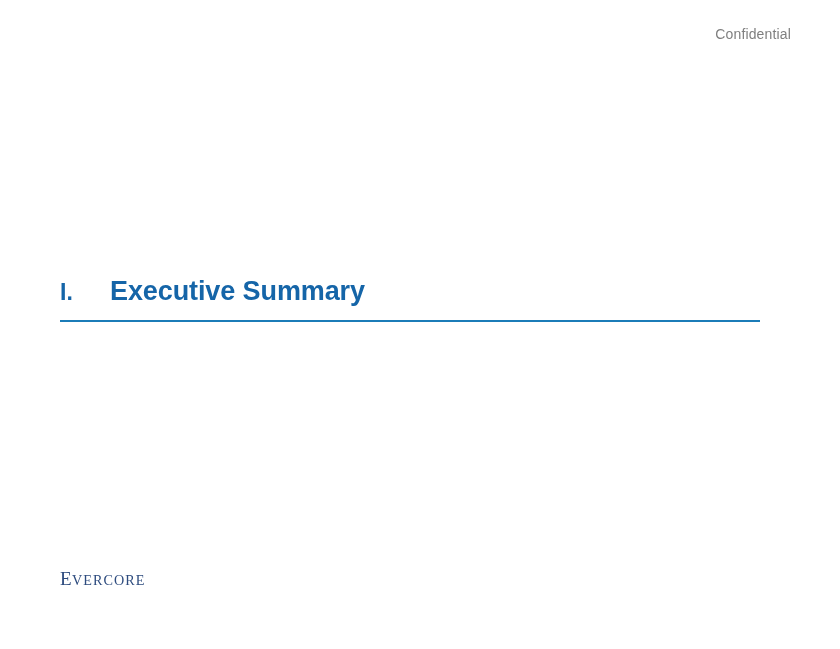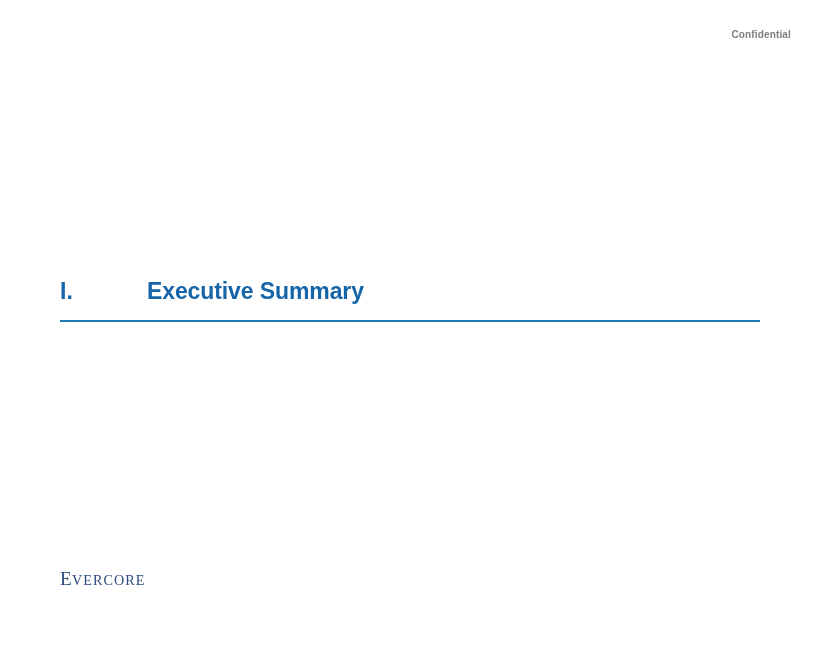--- a/index.html
+++ b/index.html
@@ -18,22 +18,22 @@
     font-family: "Liberation Sans", sans-serif;
     -webkit-font-smoothing: antialiased;
   }
 
   
   .confidential {
     position: absolute;
     top: 29px;
     right: 49px;
     font-family: "Liberation Sans", sans-serif;
-    font-size: 10px;
-    font-weight: bold;
+    font-size: 14px;
+    font-weight: normal;
     color: #7f7f7f;
     letter-spacing: 0.15px;
     white-space: nowrap;
     line-height: 11px;
   }
 
   
   .section-title-block {
     position: absolute;
     left: 60px;
@@ -53,27 +53,26 @@
     font-weight: bold;
     color: #1565A8;
     width: 50px;
     flex: 0 0 50px;
     line-height: 26px;
     letter-spacing: 0px;
   }
 
   .section-name {
     font-family: "Liberation Sans", sans-serif;
-    font-size: 23px;
+    font-size: 27px;
     font-weight: bold;
     color: #1565A8;
     line-height: 26px;
     letter-spacing: -0.1px;
     white-space: nowrap;
-    margin-left: 37px;
   }
 
   .section-rule {
     position: absolute;
     left: 0px;
     top: 42px;
     width: 700px;
     height: 2px;
     background: #1B7CB8;
   }

